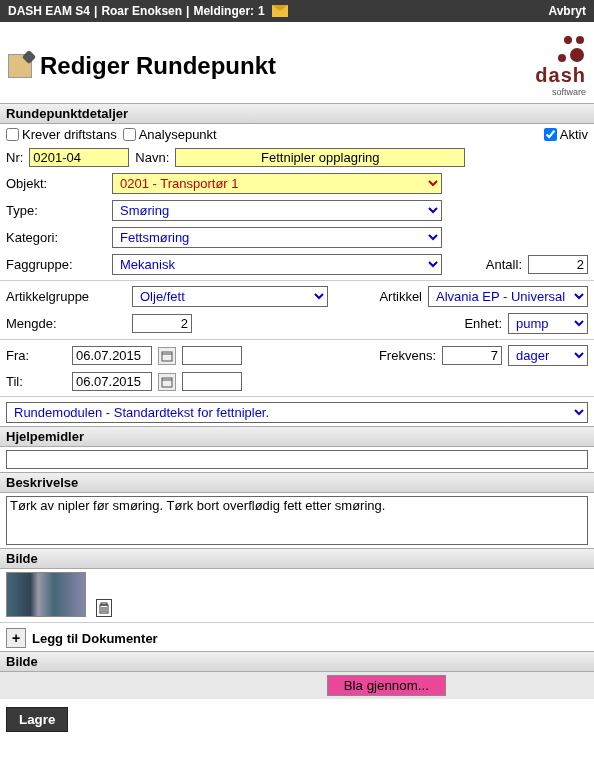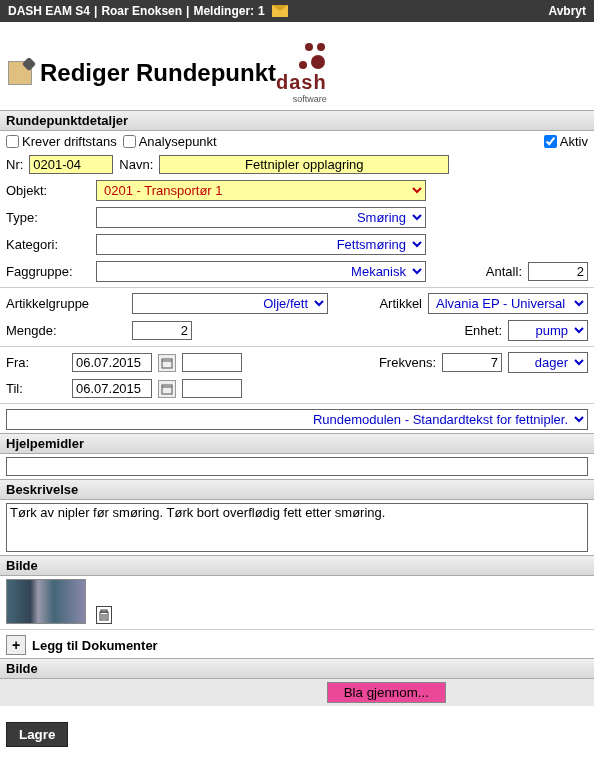--- a/index.html
+++ b/index.html
@@ -1,55 +1,55 @@
 <!DOCTYPE html>
 <html><head>
 <meta charset="utf-8">
 <style>
   * { box-sizing: border-box; margin: 0; padding: 0; }
   body { font-family: Arial, sans-serif; font-size: 13px; color: #000; background: #fff; width: 594px; }
   .topbar { background: #3a3a3a; color: #fff; font-weight: bold; padding: 4px 8px; display: flex; justify-content: space-between; align-items: center; font-size: 12px; }
   .topbar-left { display: flex; align-items: center; gap: 4px; }
   .envelope { width: 16px; height: 12px; background: #f0c040; display: inline-block; position: relative; margin-left: 3px; }
   .envelope::before { content: ''; position: absolute; top: 0; left: 0; right: 0; height: 0; border-left: 8px solid transparent; border-right: 8px solid transparent; border-top: 6px solid #d6a020; }
-  .header { display: flex; justify-content: flex-start; align-items: center; padding: 12px 8px 6px 8px; margin-top: 7px; }
+  .header { display: flex; justify-content: space-between; align-items: center; padding: 12px 8px 6px 8px; }
   .header-left { display: flex; align-items: center; gap: 8px; }
   .header-icon { width: 24px; height: 24px; background: #e0c080; border: 1px solid #999; position: relative; }
   .header-icon::after { content: ''; position: absolute; width: 10px; height: 10px; background: #555; top: -3px; right: -3px; border-radius: 2px; transform: rotate(45deg); }
   .header h1 { font-size: 24px; font-weight: bold; }
   .logo { text-align: right; }
   .logo-dots { font-size: 0; }
   .logo-dots span { display: inline-block; width: 8px; height: 8px; border-radius: 50%; background: #7a2020; margin: 2px; }
   .logo-dots span.big { width: 14px; height: 14px; }
   .logo-text { font-weight: bold; color: #7a2020; font-size: 20px; letter-spacing: 1px; }
   .logo-sub { font-size: 9px; color: #555; }
   .section-header { background: linear-gradient(#f0f0f0,#d8d8d8); border-top: 1px solid #aaa; border-bottom: 1px solid #aaa; padding: 2px 6px; font-weight: bold; font-size: 13px; }
   .row { display: flex; align-items: center; padding: 3px 6px; gap: 6px; }
   input[type=checkbox] { width: 13px; height: 13px; }
   .chklabel { display: flex; align-items: center; gap: 3px; }
   .spacer { flex: 1; }
   label.fld { display: inline-block; }
   input[type=text], select, textarea { border: 1px solid #666; padding: 1px 3px; font-size: 13px; font-family: inherit; }
   .yellow { background: #ffffa0; }
   .redtext { color: #c00000; }
-  .bluetext { color: #0000cc; text-align: right; }
+  .bluetext { color: #0000cc; }
   .num { text-align: right; }
   .cal-btn { width: 18px; height: 18px; border: 1px solid #999; background: #eee; display: inline-flex; align-items: center; justify-content: center; cursor: pointer; }
   .cal-btn svg { width: 12px; height: 12px; }
   .hr { border: none; border-top: 1px solid #ccc; margin: 2px 0; }
   textarea { width: 100%; resize: none; }
   .thumb { width: 80px; height: 45px; background: linear-gradient(90deg,#467,#345 30%,#99a 40%,#467 60%,#88a); border: 1px solid #888; display: inline-block; }
   .trash { width: 16px; height: 18px; border: 1px solid #444; display: inline-flex; align-items: center; justify-content: center; cursor: pointer; background: #fff; margin-left: 4px; }
   .trash svg { width: 10px; height: 12px; }
   .plusbtn { width: 20px; height: 20px; border: 1px solid #888; background: #eee; font-weight: bold; font-size: 14px; cursor: pointer; }
   .browse-row { background: #e8e8e8; padding: 3px 0 3px 0; display: flex; }
   .browse-gap { flex: 0 0 55%; }
   .browse-btn { border: 1px solid #888; background: #ec4899; padding: 2px 16px; cursor: pointer; }
-  .lagre { background: #3a3a3a; color: #fff; border: 1px solid #222; padding: 4px 12px; font-weight: bold; margin: 16px 6px; cursor: pointer; }
-  select { background: #fff; } .w60{width:60px;} .w80{width:80px;} .w100{width:84px;} .w120{width:120px;} .w160{width:160px;} .w200{width:196px;} .w290{width:290px;text-align:center;} .w330{width:330px;}
+  .lagre { background: #3a3a3a; color: #fff; border: 1px solid #222; padding: 4px 12px; font-weight: bold; margin: 8px 6px; cursor: pointer; }
+  select { background: #fff; } .w60{width:60px;} .w80{width:80px;} .w100{width:100px;} .w120{width:120px;} .w160{width:160px;} .w200{width:196px;} .w290{width:290px;text-align:center;} .w330{width:330px;}
 </style>
 </head>
 <body>
 
 
 
 
 <div class="topbar">
   <div class="topbar-left">
     <span>DASH EAM S4</span>

